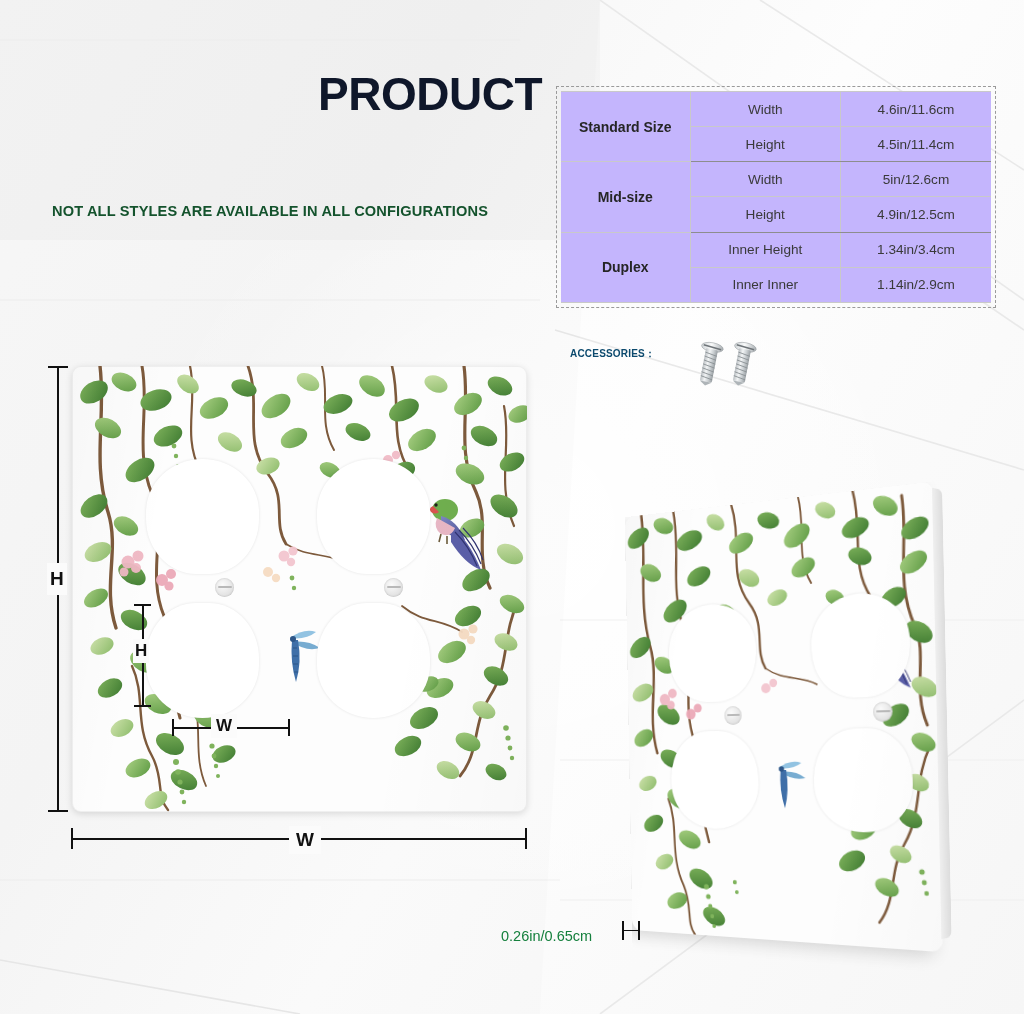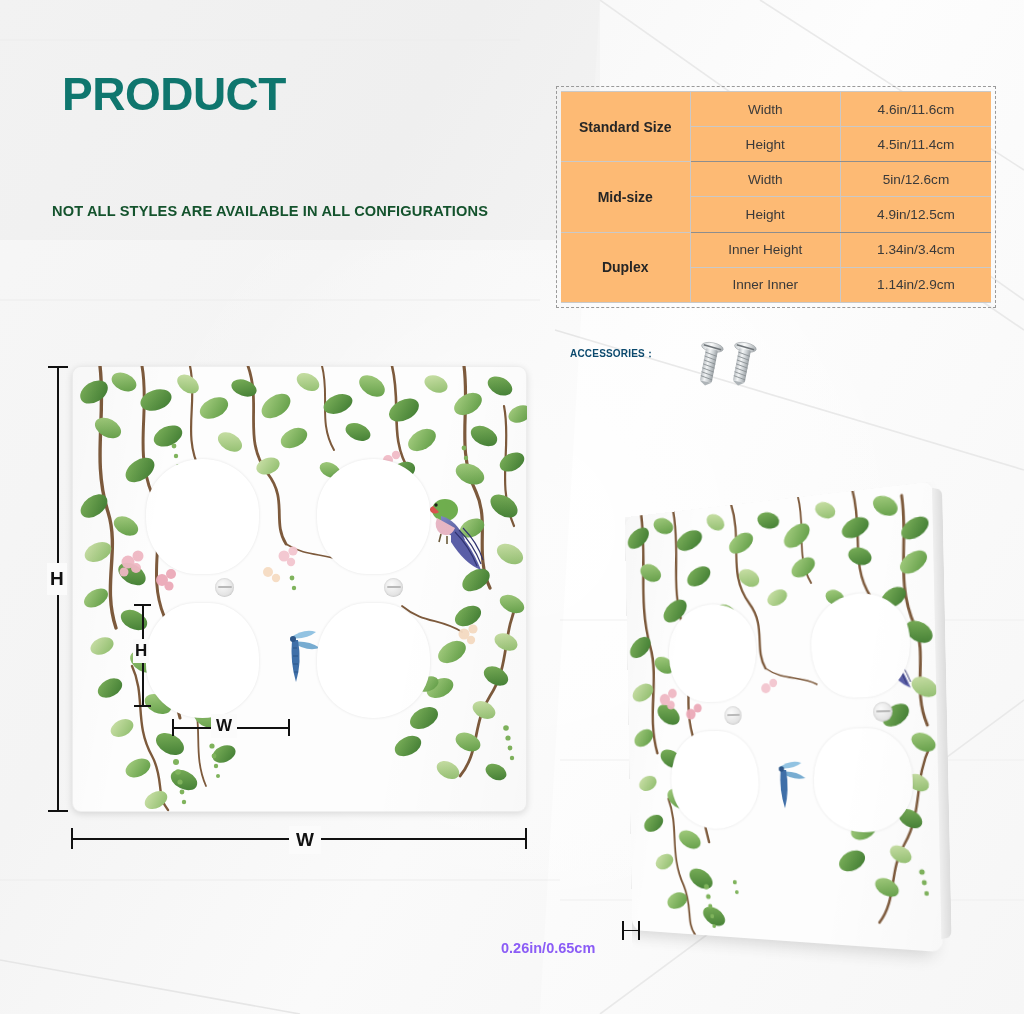--- a/index.html
+++ b/index.html
@@ -10,32 +10,32 @@
     position:relative;
   }
 
   
   .bg { position:absolute; inset:0; background:linear-gradient(120deg,#fafafa 0%,#f7f7f7 30%,#fdfdfd 55%,#f6f6f6 100%); }
   .bg-panel { position:absolute; background:rgba(0,0,0,0.018); }
   .bg-glow { position:absolute; background:radial-gradient(ellipse at 50% 40%, rgba(255,255,255,0.95) 0%, rgba(255,255,255,0) 70%); }
 
   
   .title-wrap { position:absolute; left:62px; top:72px; width:480px; }
-  .t1 { font-size:46px; font-weight:bold; letter-spacing:-0.5px; color:#0f766e; line-height:0.97; }
+  .t1 { font-size:46px; font-weight:bold; letter-spacing:-0.5px; color:#0f172a; line-height:0.97;text-align:right; }
   .t2 { font-size:46px; font-weight:bold; letter-spacing:-0.5px; color:#111; line-height:1.0; text-align:right; margin-top:2px;}
   .subtitle { position:absolute; left:52px; top:203px; font-size:14.6px; font-weight:bold; color:#14532d; letter-spacing:0.15px; }
 
   
   .spec-table {
     position:absolute; left:556px; top:86px; width:440px; height:222px;
     border:1px dashed #9a9a9a; padding:4px;
   }
   .spec-table table { width:100%; height:100%; border-collapse:collapse; }
   .spec-table td {
-    background:#fdba74;
+    background:#c4b5fd;
     border:1px solid #c9c9c9;
     text-align:center;
     color:#3a3a3a;
     font-size:13.6px;
     padding:6px 2px;
   }
   .spec-table td.cat { font-weight:bold; font-size:14px; color:#262626; width:30%; border-left:none; }
   .spec-table td.dim { width:35%; }
   .spec-table td.val { width:35%; border-right:none; }
   .spec-table tr.grp-end td { border-bottom:1.6px solid #8d8d8d; }
@@ -112,21 +112,21 @@
     transform-origin:left center;
   }
   .hole.a-tl { left:50px;  top:100px; width:98px; height:100px; border-radius:52% 52% 46% 46% / 48% 48% 50% 50%; }
   .hole.a-tr { left:207px; top:100px; width:98px; height:100px; border-radius:52% 52% 46% 46% / 48% 48% 50% 50%; }
   .hole.a-bl { left:50px;  top:230px; width:98px; height:100px; border-radius:46% 46% 52% 52% / 50% 50% 48% 48%; }
   .hole.a-br { left:207px; top:230px; width:98px; height:100px; border-radius:46% 46% 52% 52% / 50% 50% 48% 48%; }
   .sh-a1 { left:112px; top:205px; }
   .sh-a2 { left:268px; top:205px; }
 
   
-  .thick-lbl { position:absolute; left:501px; top:928px; font-size:14.5px; font-weight:bold; color:#8b5cf6;margin-top:12px; }
+  .thick-lbl { position:absolute; left:501px; top:928px; font-size:14.5px; font-weight:normal; color:#15803d; }
   .th-bar-l { position:absolute; left:622px; top:921px; width:2.2px; height:19px; background:#111; }
   .th-bar-r { position:absolute; left:638px; top:921px; width:2.2px; height:19px; background:#111; }
   .th-bar-m { position:absolute; left:622px; top:929.5px; width:18px; height:1.8px; background:#111; }
 
   
   .art { position:absolute; inset:0; z-index:2; pointer-events:none; }
 </style>
 </head>
 <body>
 

